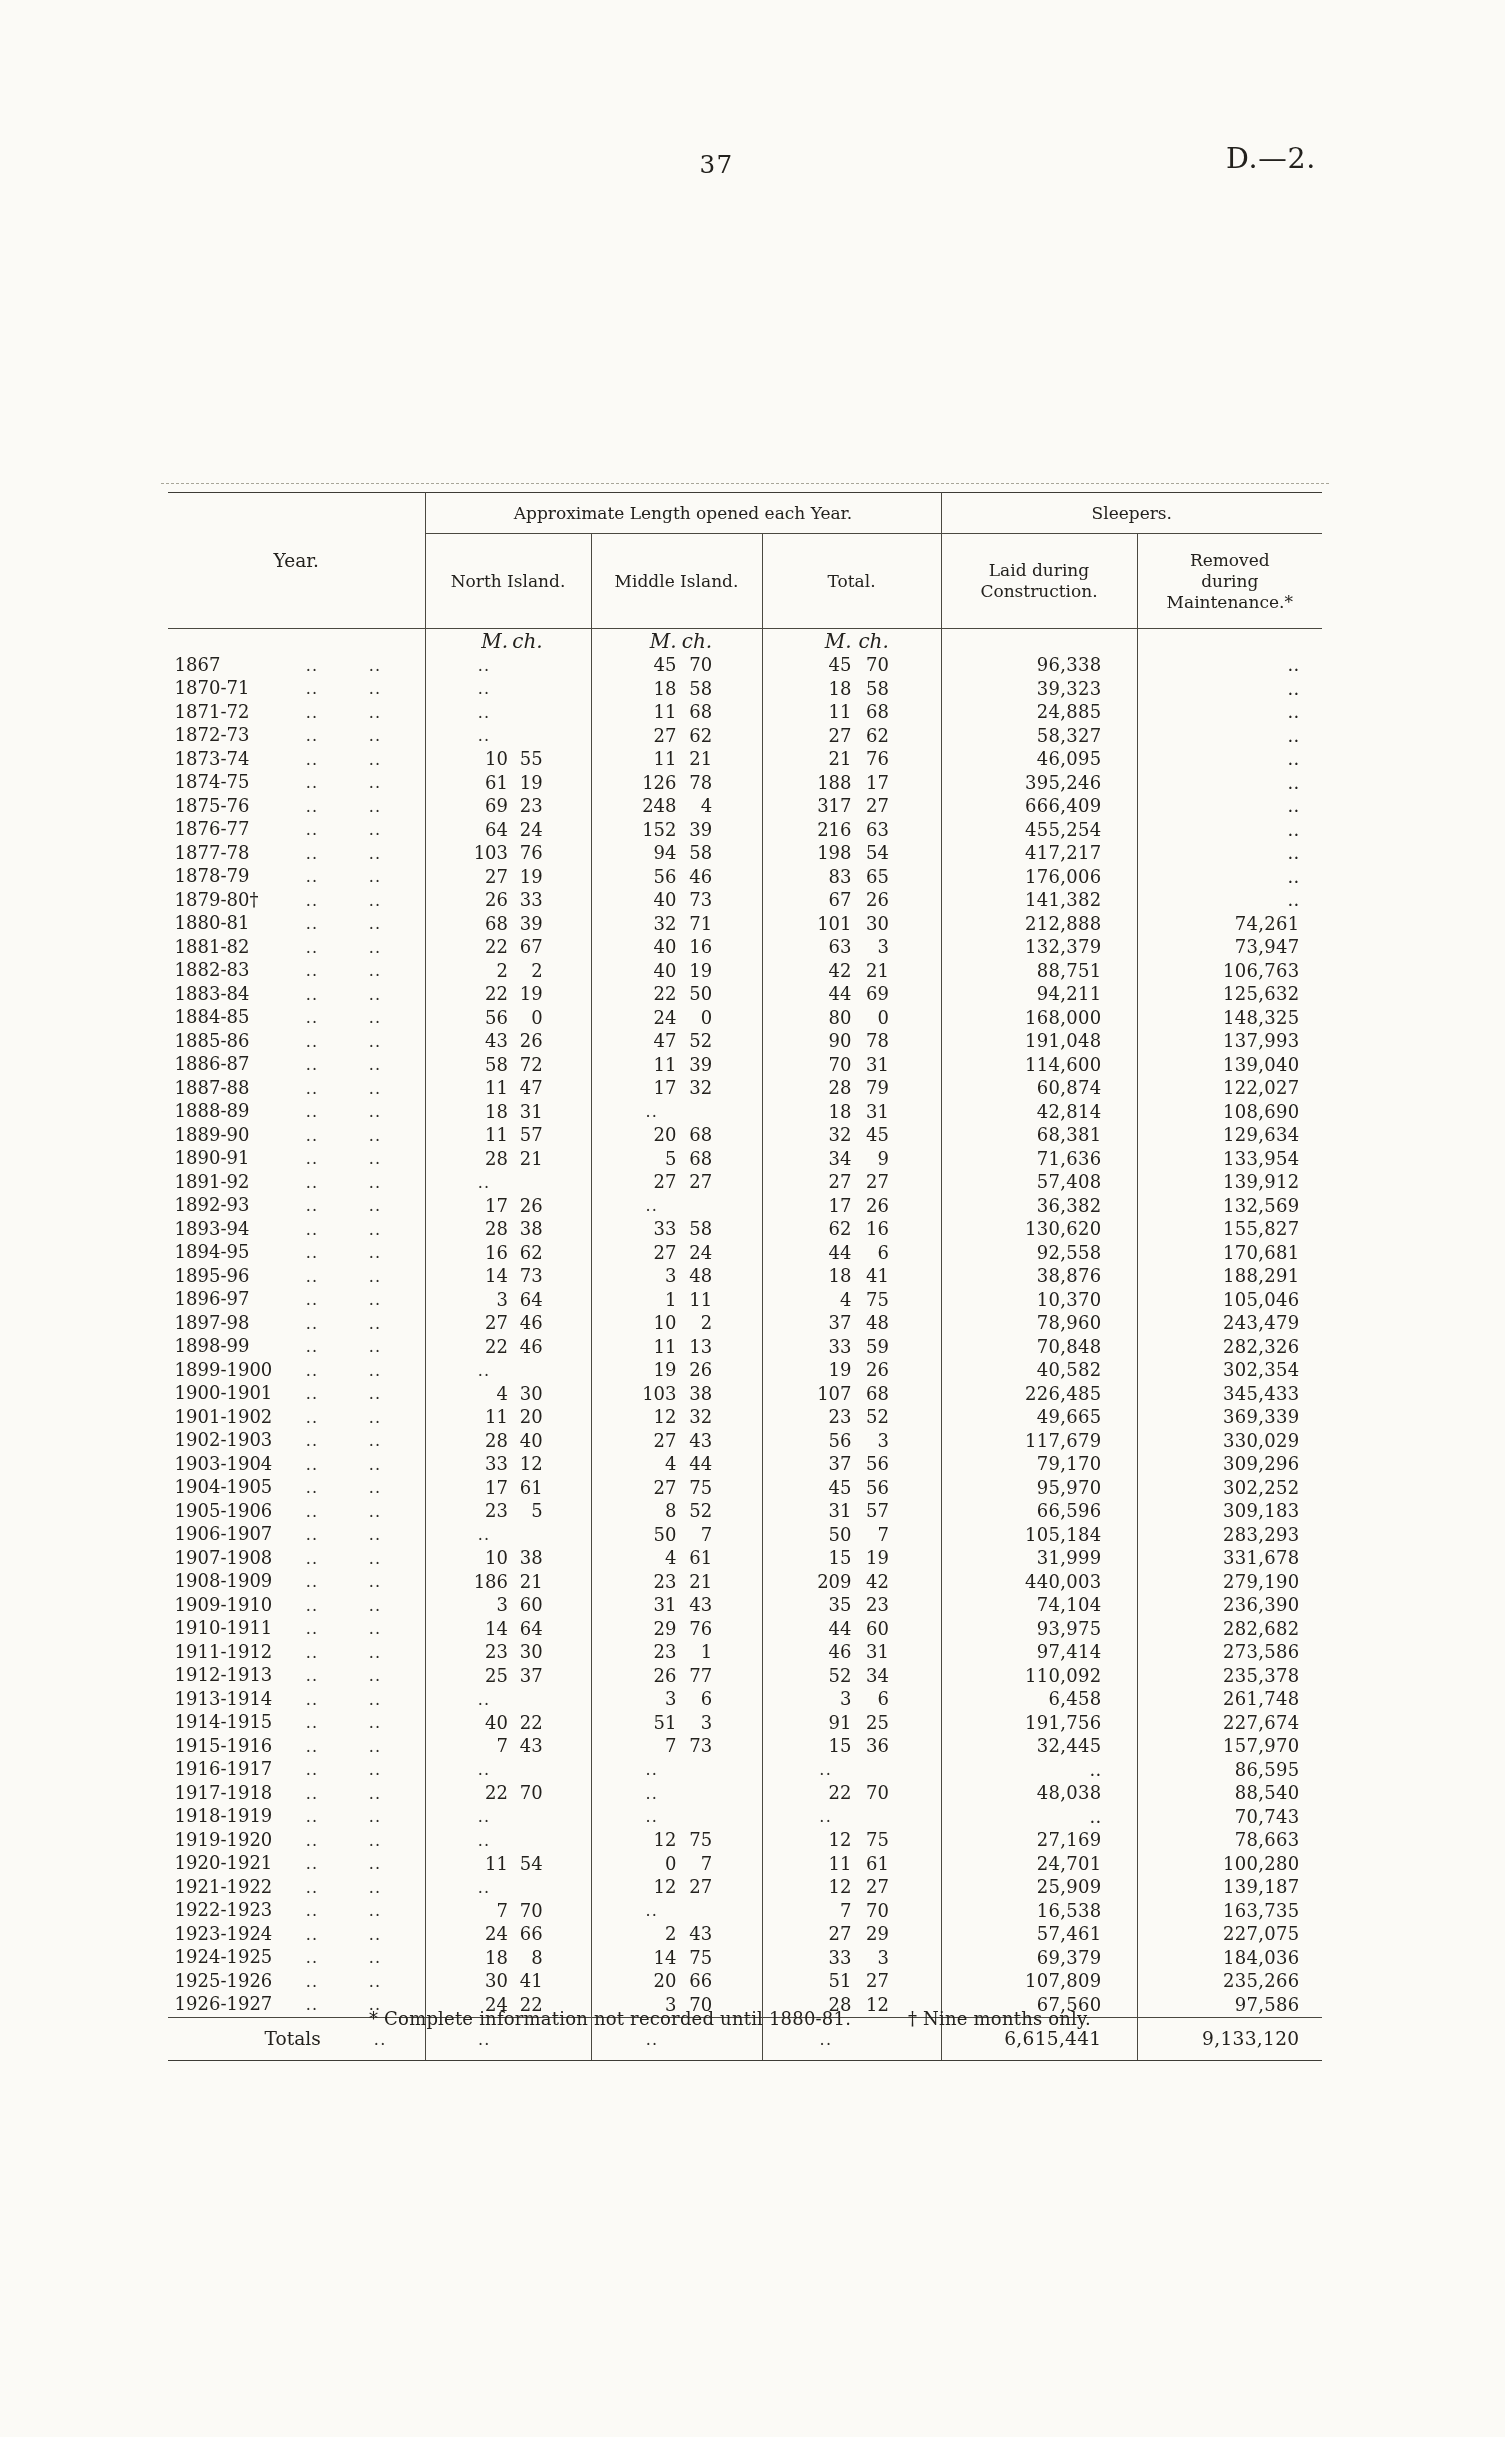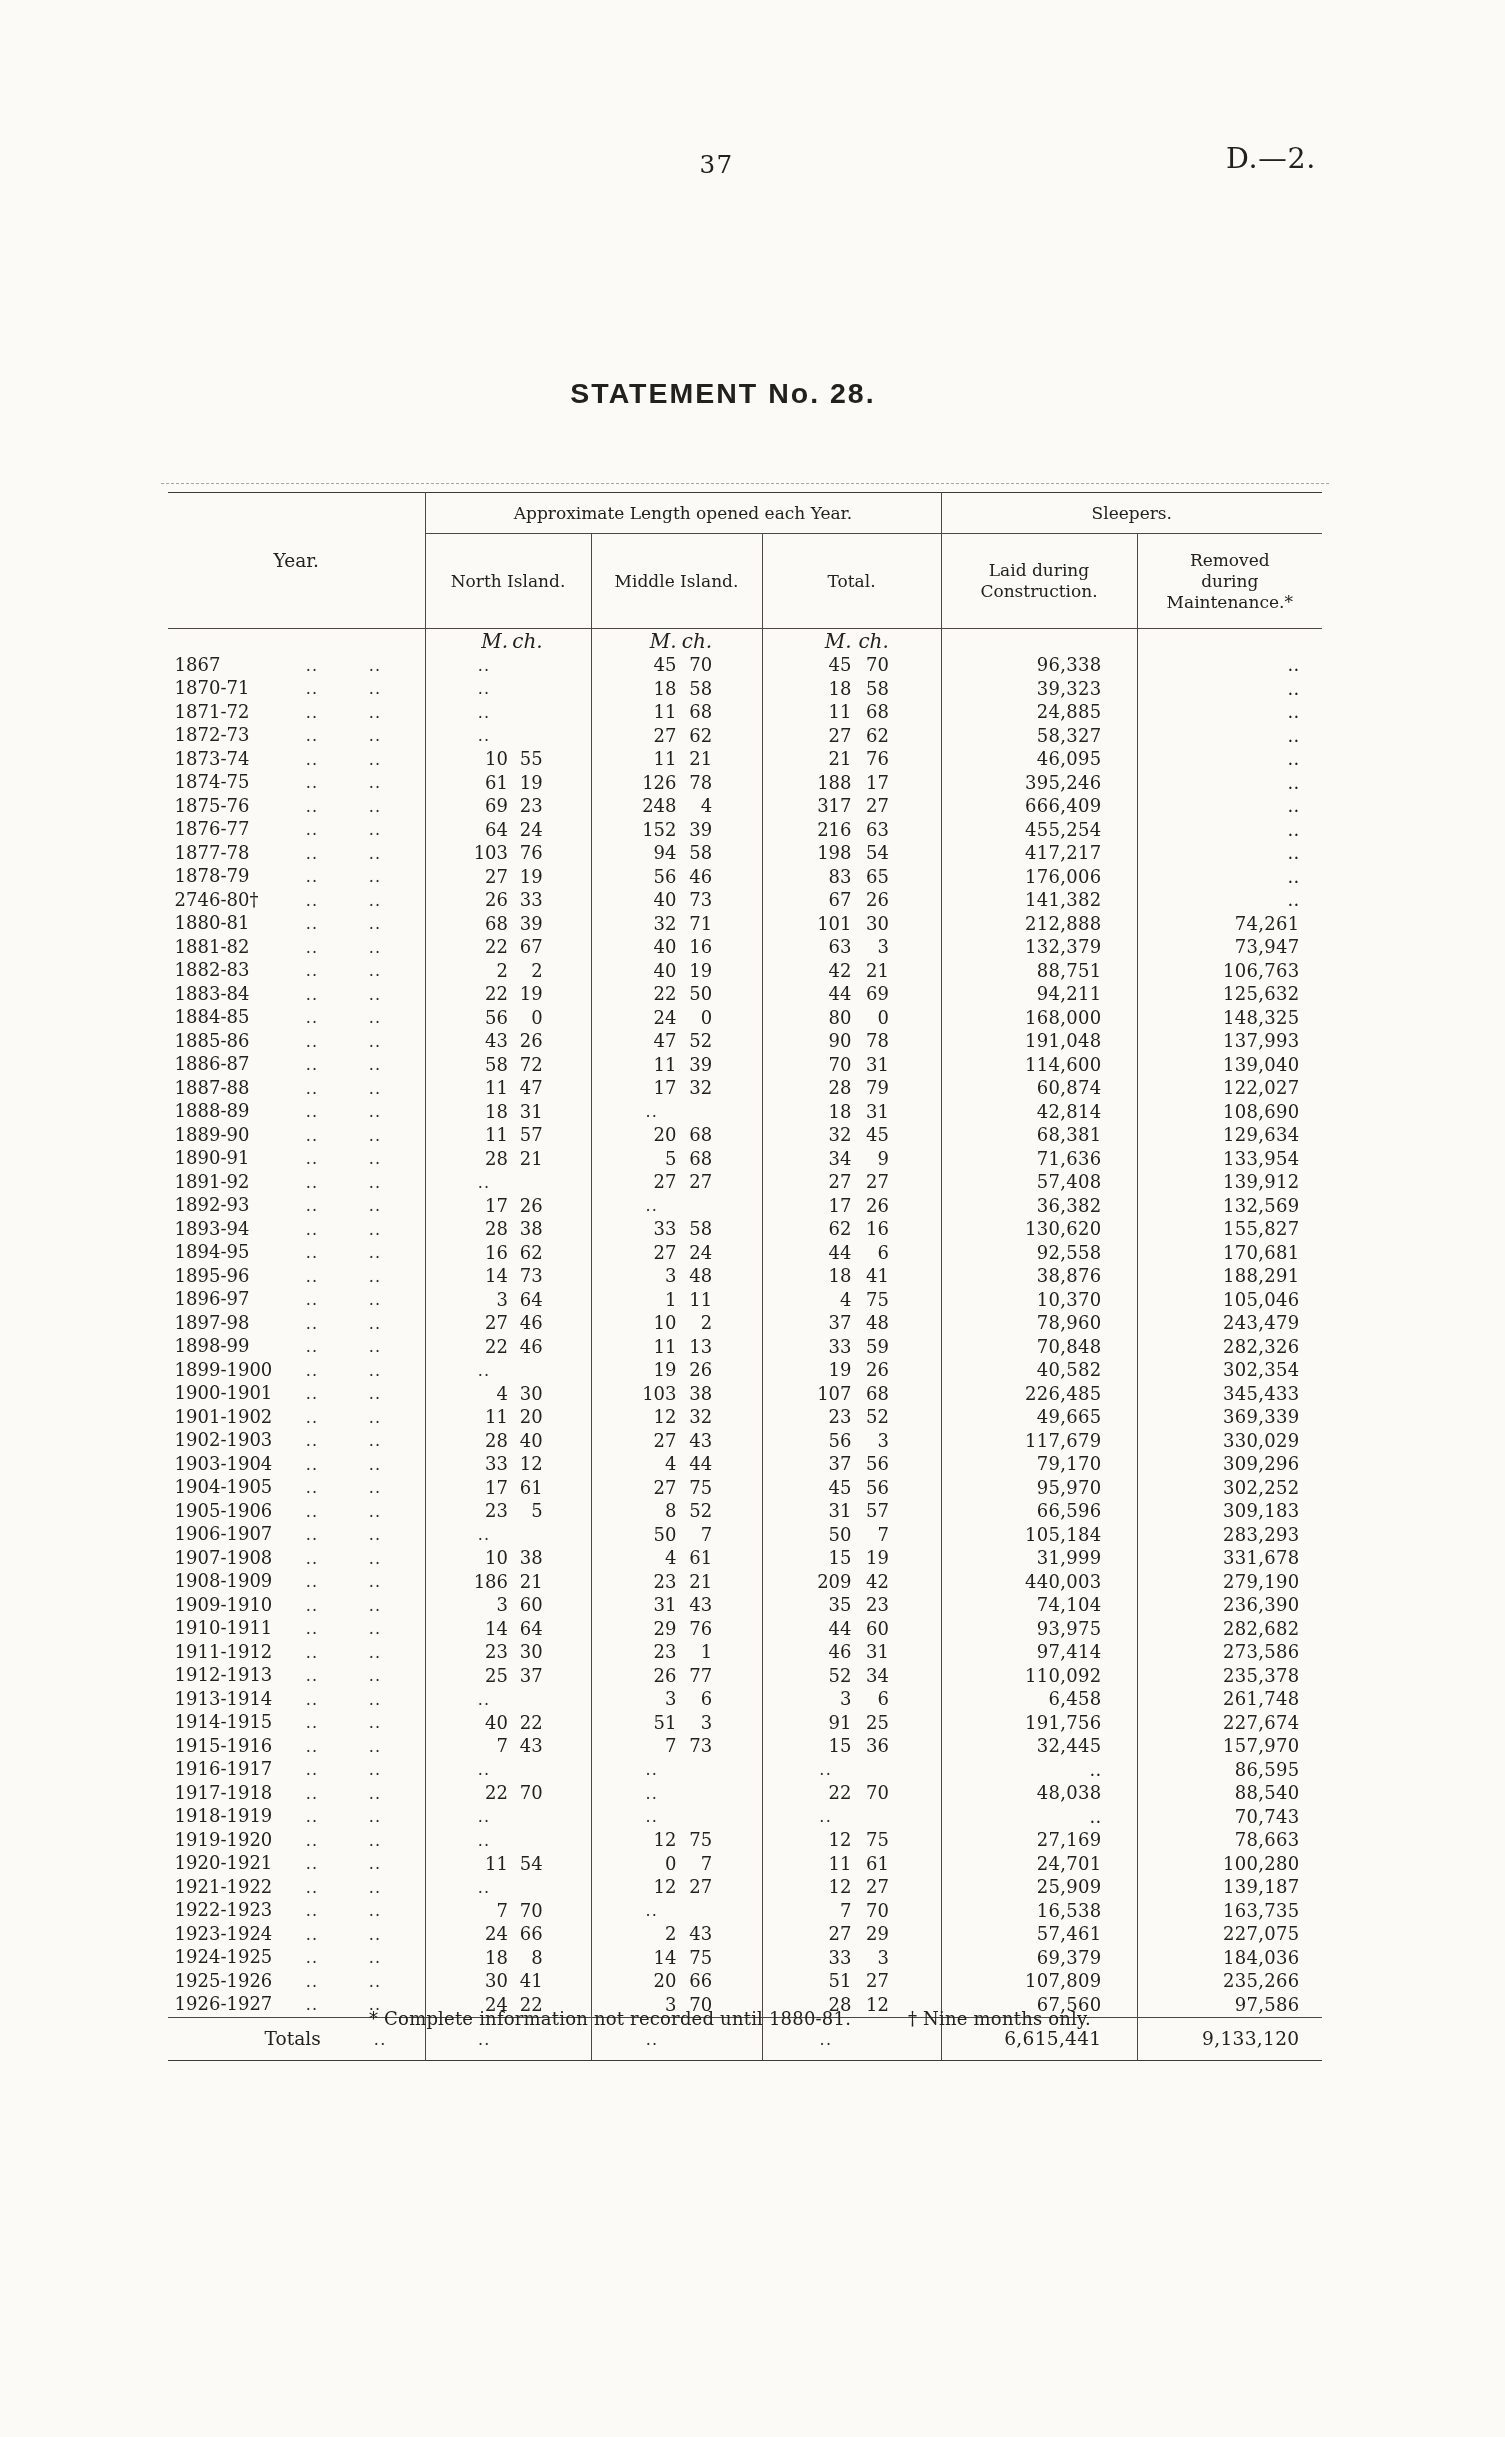--- a/index.html
+++ b/index.html
@@ -109,21 +109,20 @@
   .footnote.right{left:908px;}
 </style>
 </head>
 <body>
 
 <div class="page">
 
   <div class="page-number">37</div>
   <div class="doc-ref">D.—2.</div>
 
-  <h1 class="title">STATEMENT No. 28.</h1>
 
   <div class="table-wrap">
     <div class="dashed-top"></div>
     <table class="statement">
       <colgroup>
         <col style="width:257px">
         <col style="width:166px">
         <col style="width:171px">
         <col style="width:179px">
         <col style="width:196px">
@@ -229,21 +228,21 @@
           </tr>
           <tr>
             <td class="year-cell"><span class="yr">1878-79</span><span class="d1">..</span><span class="d2">..</span></td>
             <td class="len"><span class="m">27</span><span class="c">19</span></td>
             <td class="len"><span class="m">56</span><span class="c">46</span></td>
             <td class="len"><span class="m">83</span><span class="c">65</span></td>
             <td class="num laid">176,006</td>
             <td class="num rem">..</td>
           </tr>
           <tr>
-            <td class="year-cell"><span class="yr">2746-80†</span><span class="d1">..</span><span class="d2">..</span></td>
+            <td class="year-cell"><span class="yr">1879-80†</span><span class="d1">..</span><span class="d2">..</span></td>
             <td class="len"><span class="m">26</span><span class="c">33</span></td>
             <td class="len"><span class="m">40</span><span class="c">73</span></td>
             <td class="len"><span class="m">67</span><span class="c">26</span></td>
             <td class="num laid">141,382</td>
             <td class="num rem">..</td>
           </tr>
           <tr>
             <td class="year-cell"><span class="yr">1880-81</span><span class="d1">..</span><span class="d2">..</span></td>
             <td class="len"><span class="m">68</span><span class="c">39</span></td>
             <td class="len"><span class="m">32</span><span class="c">71</span></td>

